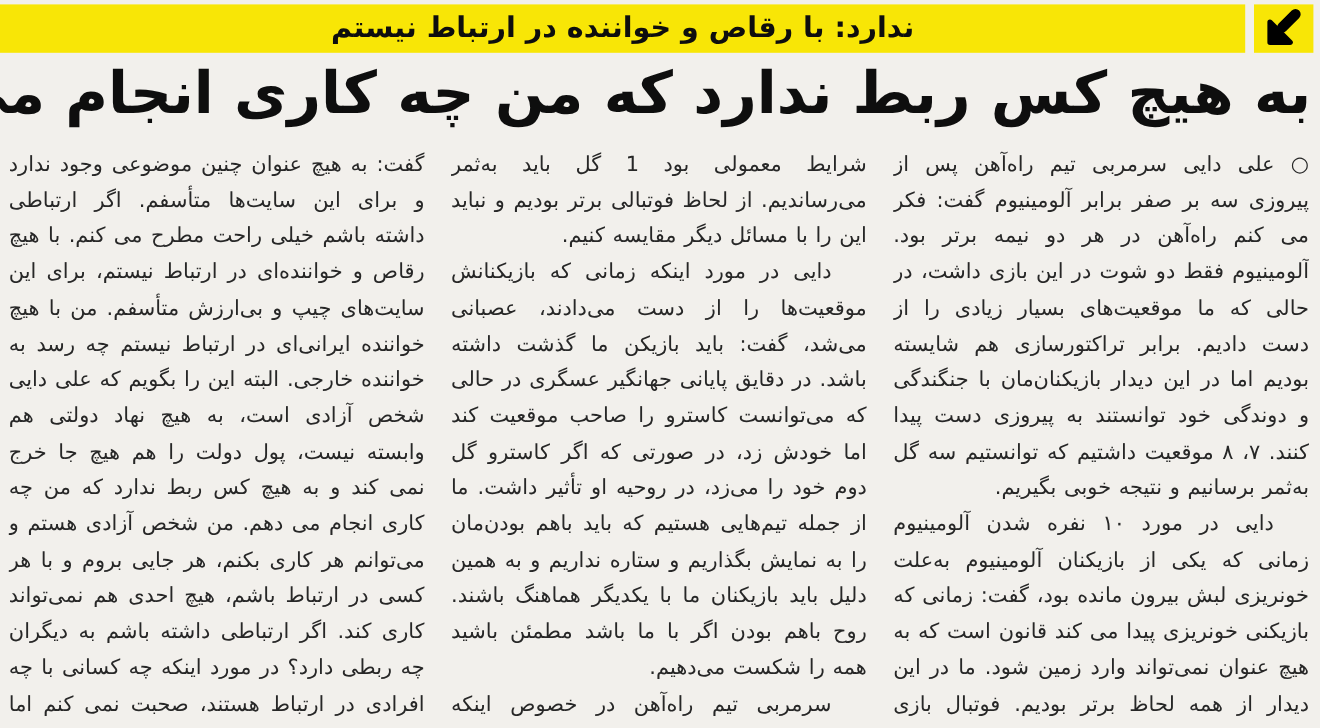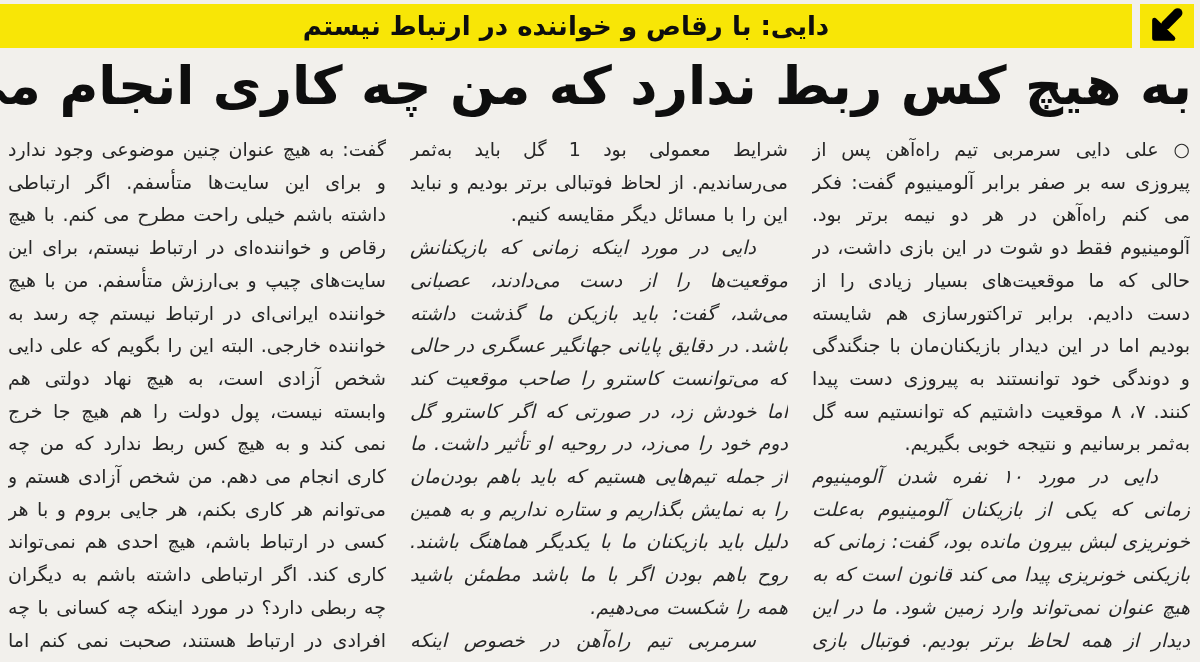--- a/index.html
+++ b/index.html
@@ -45,31 +45,31 @@
   .col{
     flex:1;min-width:0;direction:rtl;overflow:hidden;
   }
   .para{
     margin:0;
     font-size:19px;line-height:32.7px;
     color:#272727;
     text-align:justify;
     word-spacing:1px;
   }
-  .para.indent{text-indent:32px;font-style:italic;}
+  .para.indent{text-indent:32px;}
   .para.cont{text-align-last:justify;}
 </style>
 </head>
 <body>
 
 <div class="page">
 
   <header class="topbar">
     <div class="kicker">
-      <span class="kicker-text">دایی: با رقاص و خواننده در ارتباط نیستم</span>
+      <span class="kicker-text">ندارد: با رقاص و خواننده در ارتباط نیستم</span>
     </div>
     <div class="logo">
       <svg viewBox="0 0 32 32" xmlns="http://www.w3.org/2000/svg">
         <path d="M25 5 L15 15" stroke="#000" stroke-width="8" stroke-linecap="round" fill="none"></path>
         <path d="M5.5 26.5 L5.5 11 L21 26.5 Z" fill="#000" stroke="#000" stroke-width="4" stroke-linejoin="round"></path>
       </svg>
     </div>
   </header>
 
   <h1 class="headline">به هیچ کس ربط ندارد که من چه کاری انجام می‌دهم!</h1>

